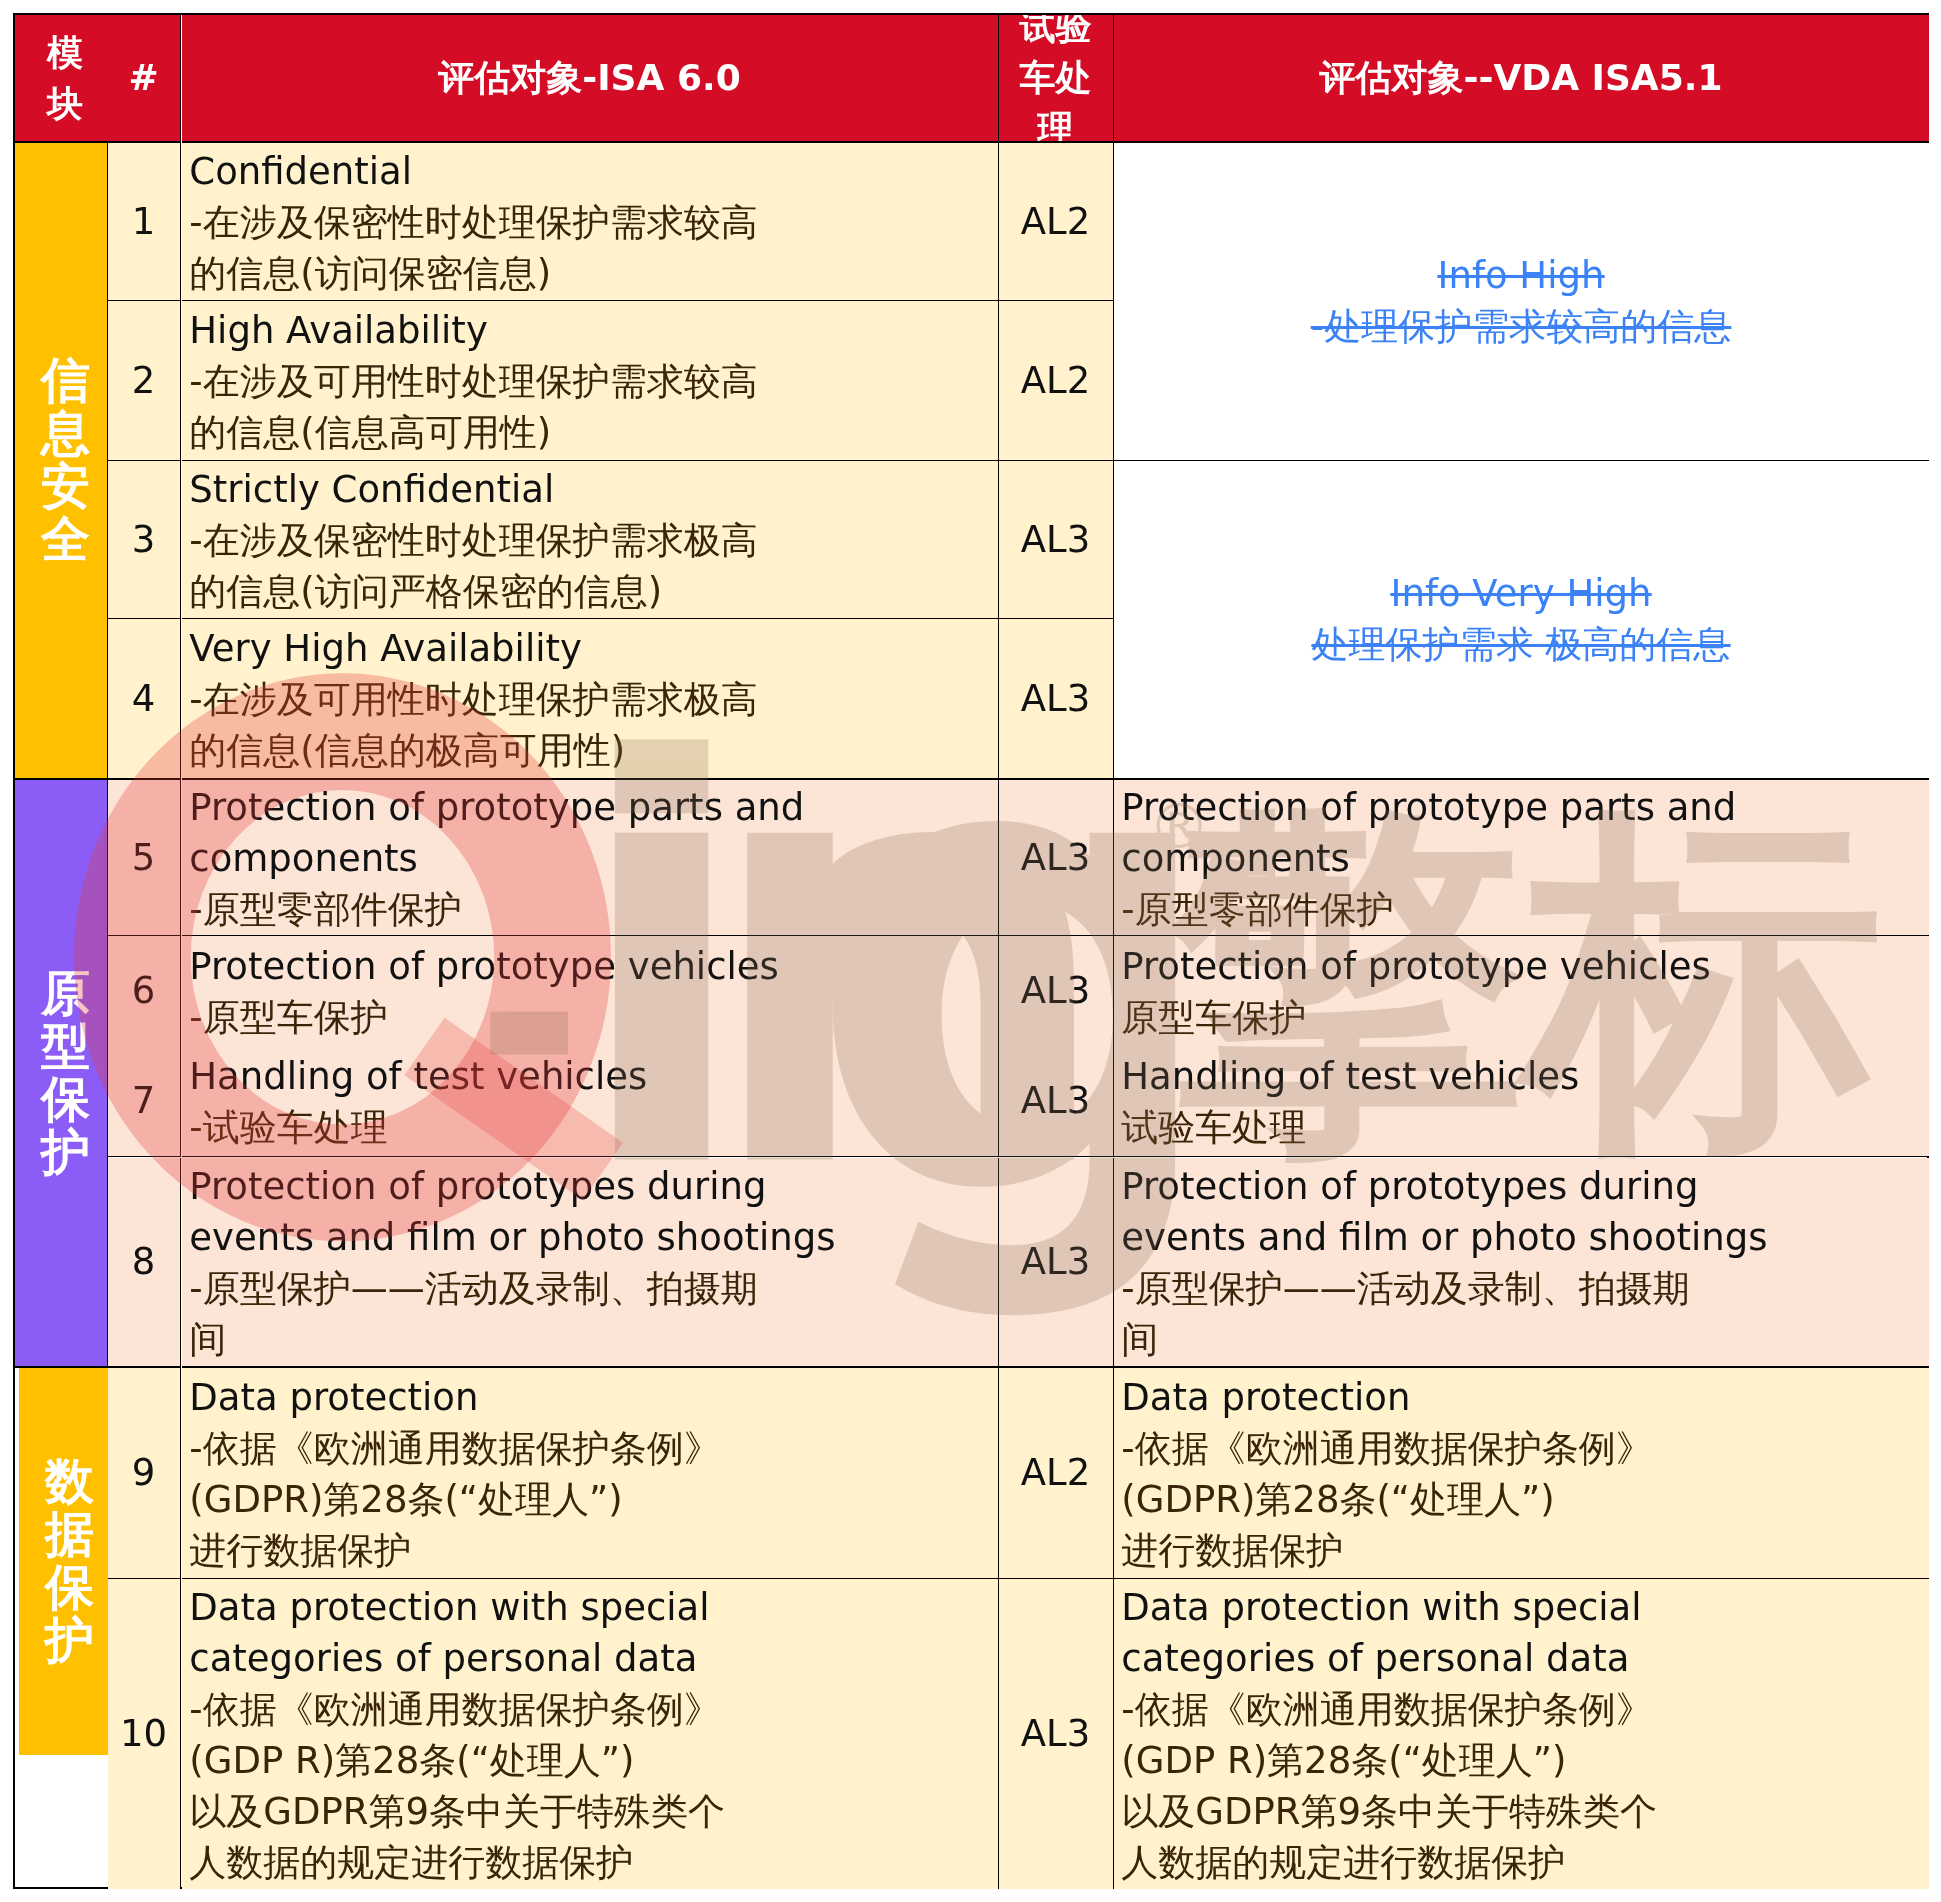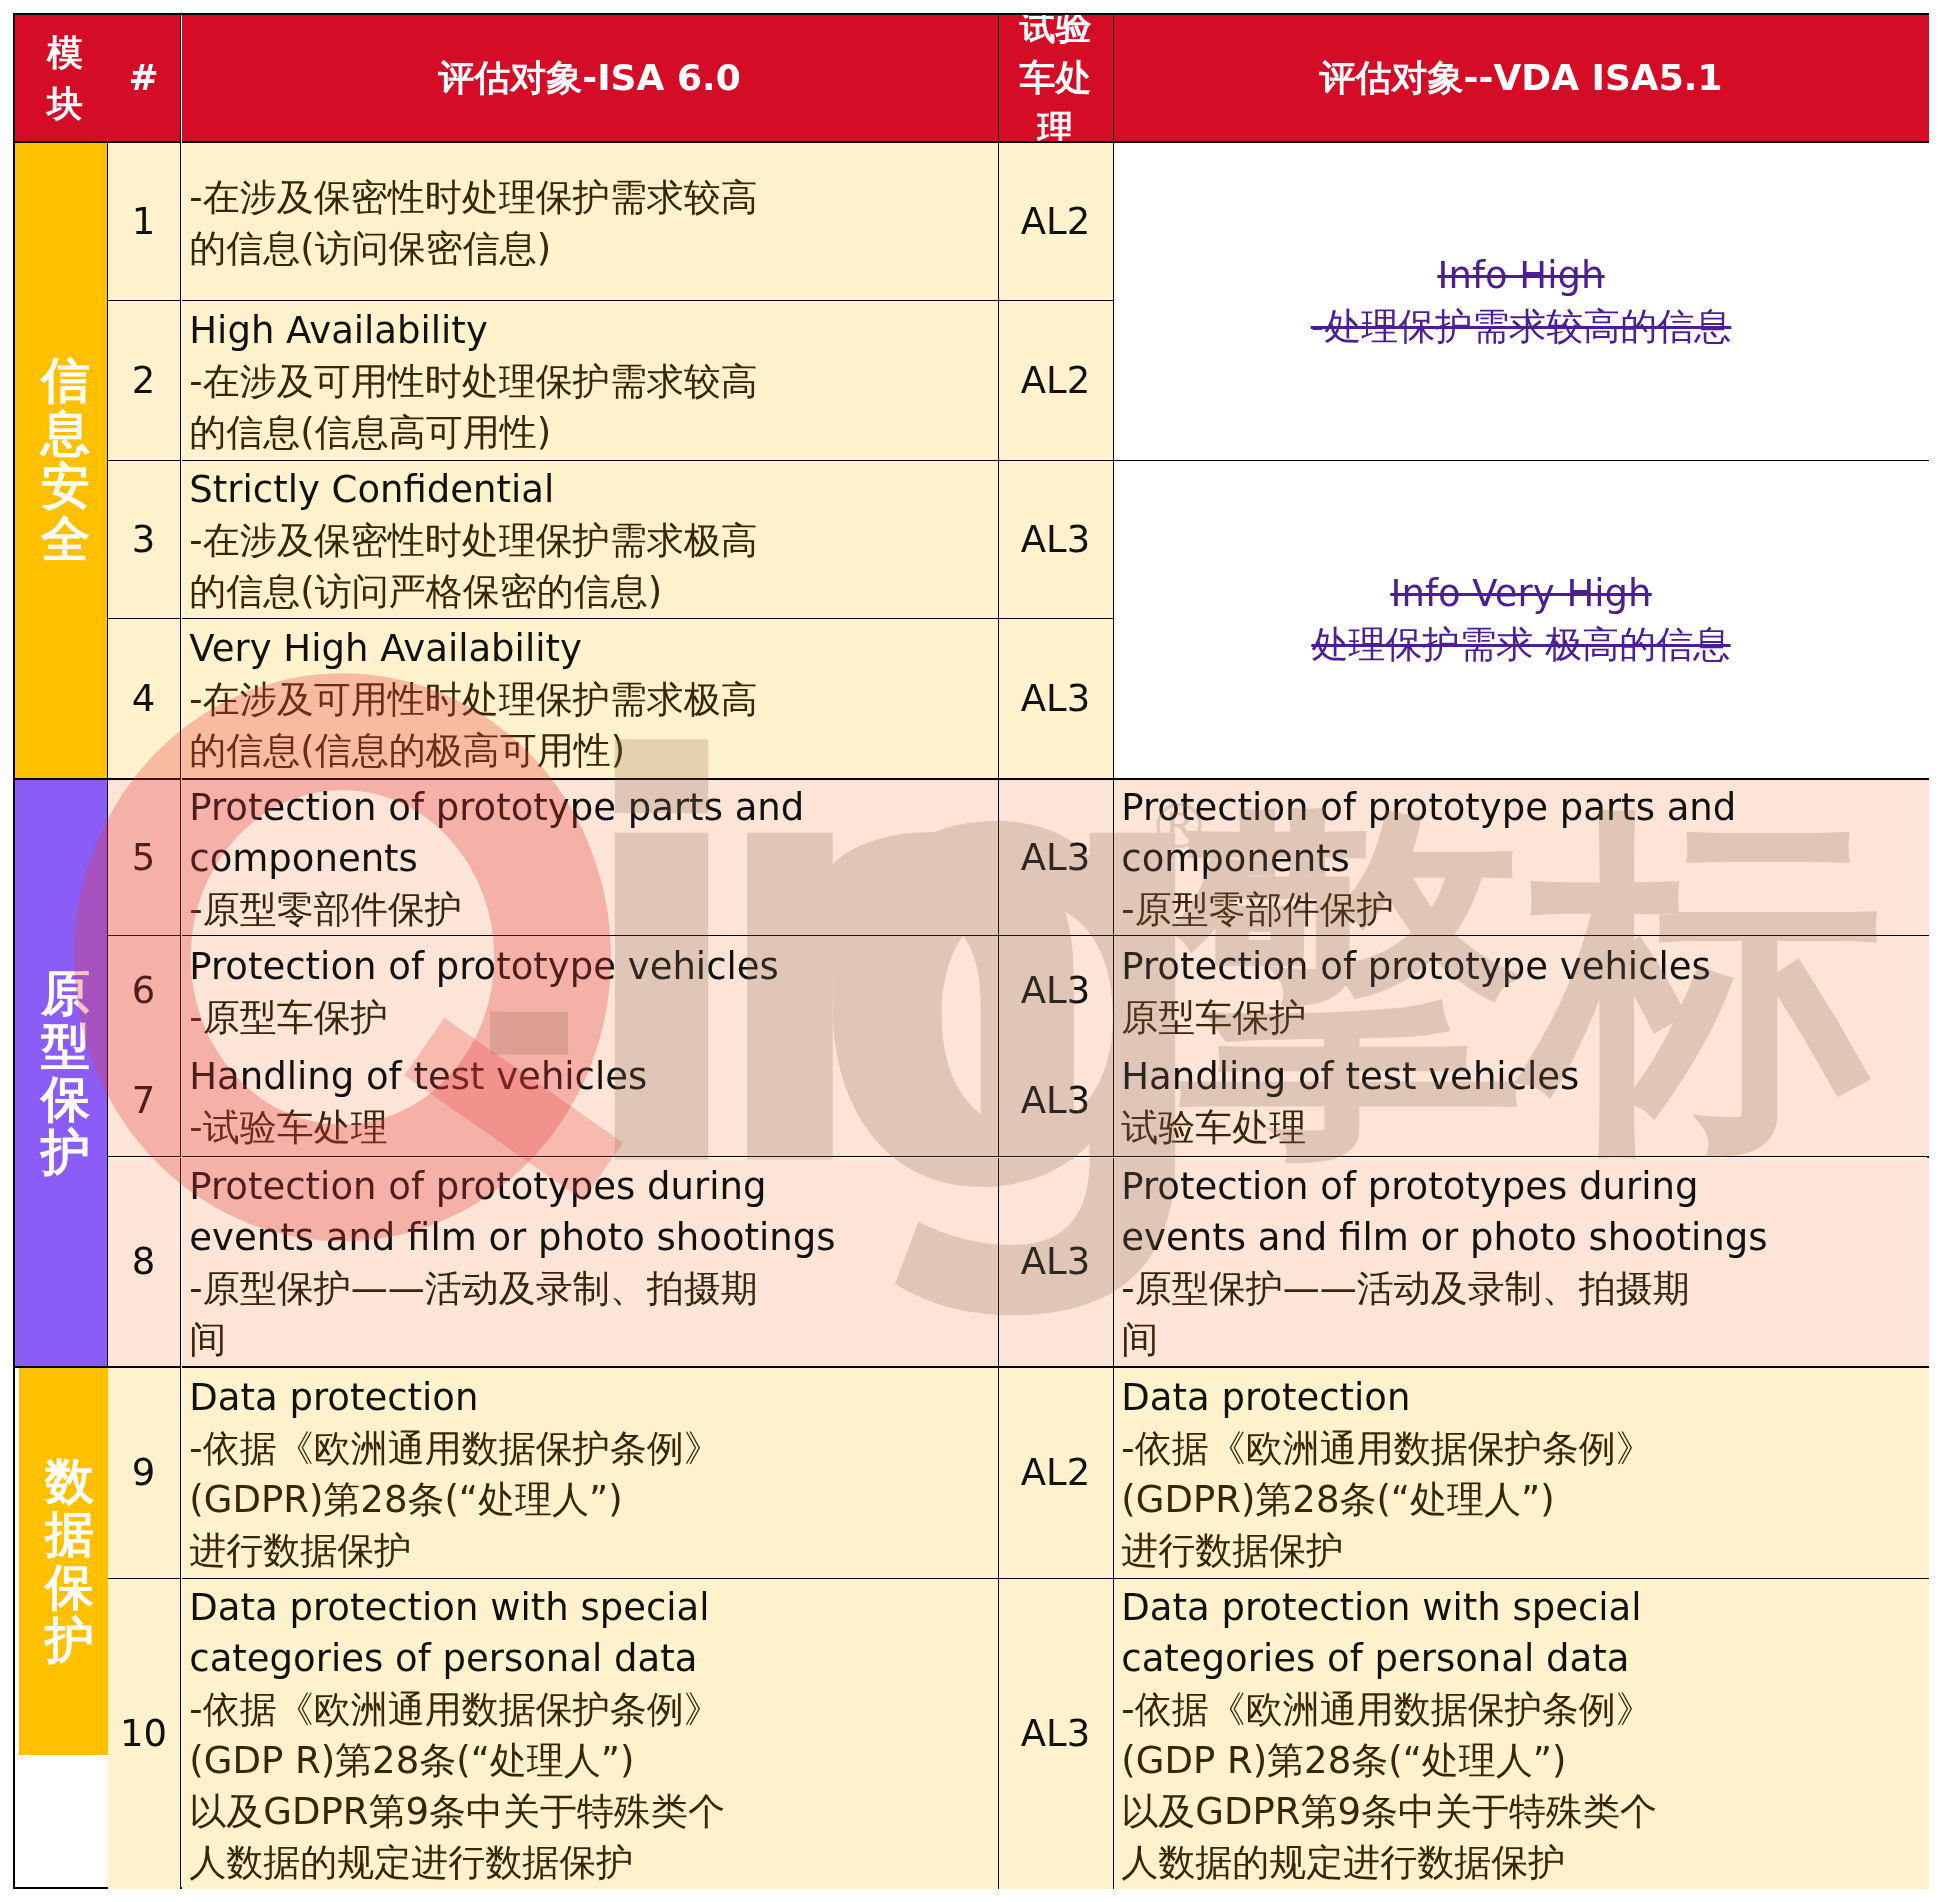--- a/index.html
+++ b/index.html
@@ -8,21 +8,21 @@
   #table { position:absolute; left:12.5px; top:12.5px; width:1916px; height:1876px;
            border:2.3px solid #000; box-sizing:border-box; }
   .cell { position:absolute; box-sizing:border-box; border-right:1.6px solid #000; border-bottom:1.6px solid #000; overflow:hidden; }
   .hdr { background:#D50C25; color:#fff; font-weight:bold; display:flex; align-items:center; justify-content:center; text-align:center; font-size:36px; line-height:51px; border-bottom:2.3px solid #000; }
   .mod { color:#fff; font-weight:bold; font-size:49px; line-height:53px; display:flex; align-items:center; justify-content:center; text-align:center; }
   .mod span { display:block; width:39px; word-break:break-all; }
   .num, .lvl { display:flex; align-items:center; justify-content:center; font-size:37px; color:#111; }
   .txt { font-size:37px; line-height:51px; padding:3.1px 0 0 7.8px; display:flex; flex-direction:column; justify-content:center; color:#111; }
   .txt .en { color:#111; white-space:pre-line; }
   .txt .cn { color:#3b2508; white-space:pre-line; }
-  .strike { display:flex; flex-direction:column; align-items:center; justify-content:center; font-size:37px; line-height:51px; text-decoration:line-through; color:#4c1d95; background:#fff; }
+  .strike { display:flex; flex-direction:column; align-items:center; justify-content:center; font-size:37px; line-height:51px; text-decoration:line-through; color:#3b82f6; background:#fff; }
   .strike div { text-decoration:line-through; }
   .sec-yellow { background:#FFC000; }
   .sec-orange { background:#8b5cf6; }
   .bg-lightyellow { background:#FFF2CC; }
   .bg-peach { background:#FCE4D6; }
   .thick-b { border-bottom:2.3px solid #000; }
   .last-r { border-right:none; }
   #watermark { position:absolute; left:0; top:0; width:1941px; height:1902px; pointer-events:none; }
 </style>
 </head>
@@ -45,20 +45,21 @@
     </div>
   <div class="cell mod sec-orange thick-b" style="left:0;top:765px;width:93px;height:588px;">
       <span>原型保护</span>
     </div>
   <div class="cell mod sec-yellow" style="left:4px;top:1353px;width:93px;height:387px;border-bottom:none;">
       <span>数据保护</span>
     </div>
 
   <div class="cell num bg-lightyellow" style="left:93px;top:128px;width:73px;height:158px;">1</div>
   <div class="cell txt bg-lightyellow" style="left:167px;top:128px;width:817px;height:158px;">
+      <span class="en">Confidential</span>
       <span class="cn">-在涉及保密性时处理保护需求较高
 的信息(访问保密信息)</span>
     </div>
   <div class="cell lvl bg-lightyellow" style="left:984px;top:128px;width:115px;height:158px;">AL2</div>
 
   <div class="cell num bg-lightyellow" style="left:93px;top:286px;width:73px;height:160px;">2</div>
   <div class="cell txt bg-lightyellow" style="left:167px;top:286px;width:817px;height:160px;">
       <span class="en">High Availability</span>
       <span class="cn">-在涉及可用性时处理保护需求较高
 的信息(信息高可用性)</span>

